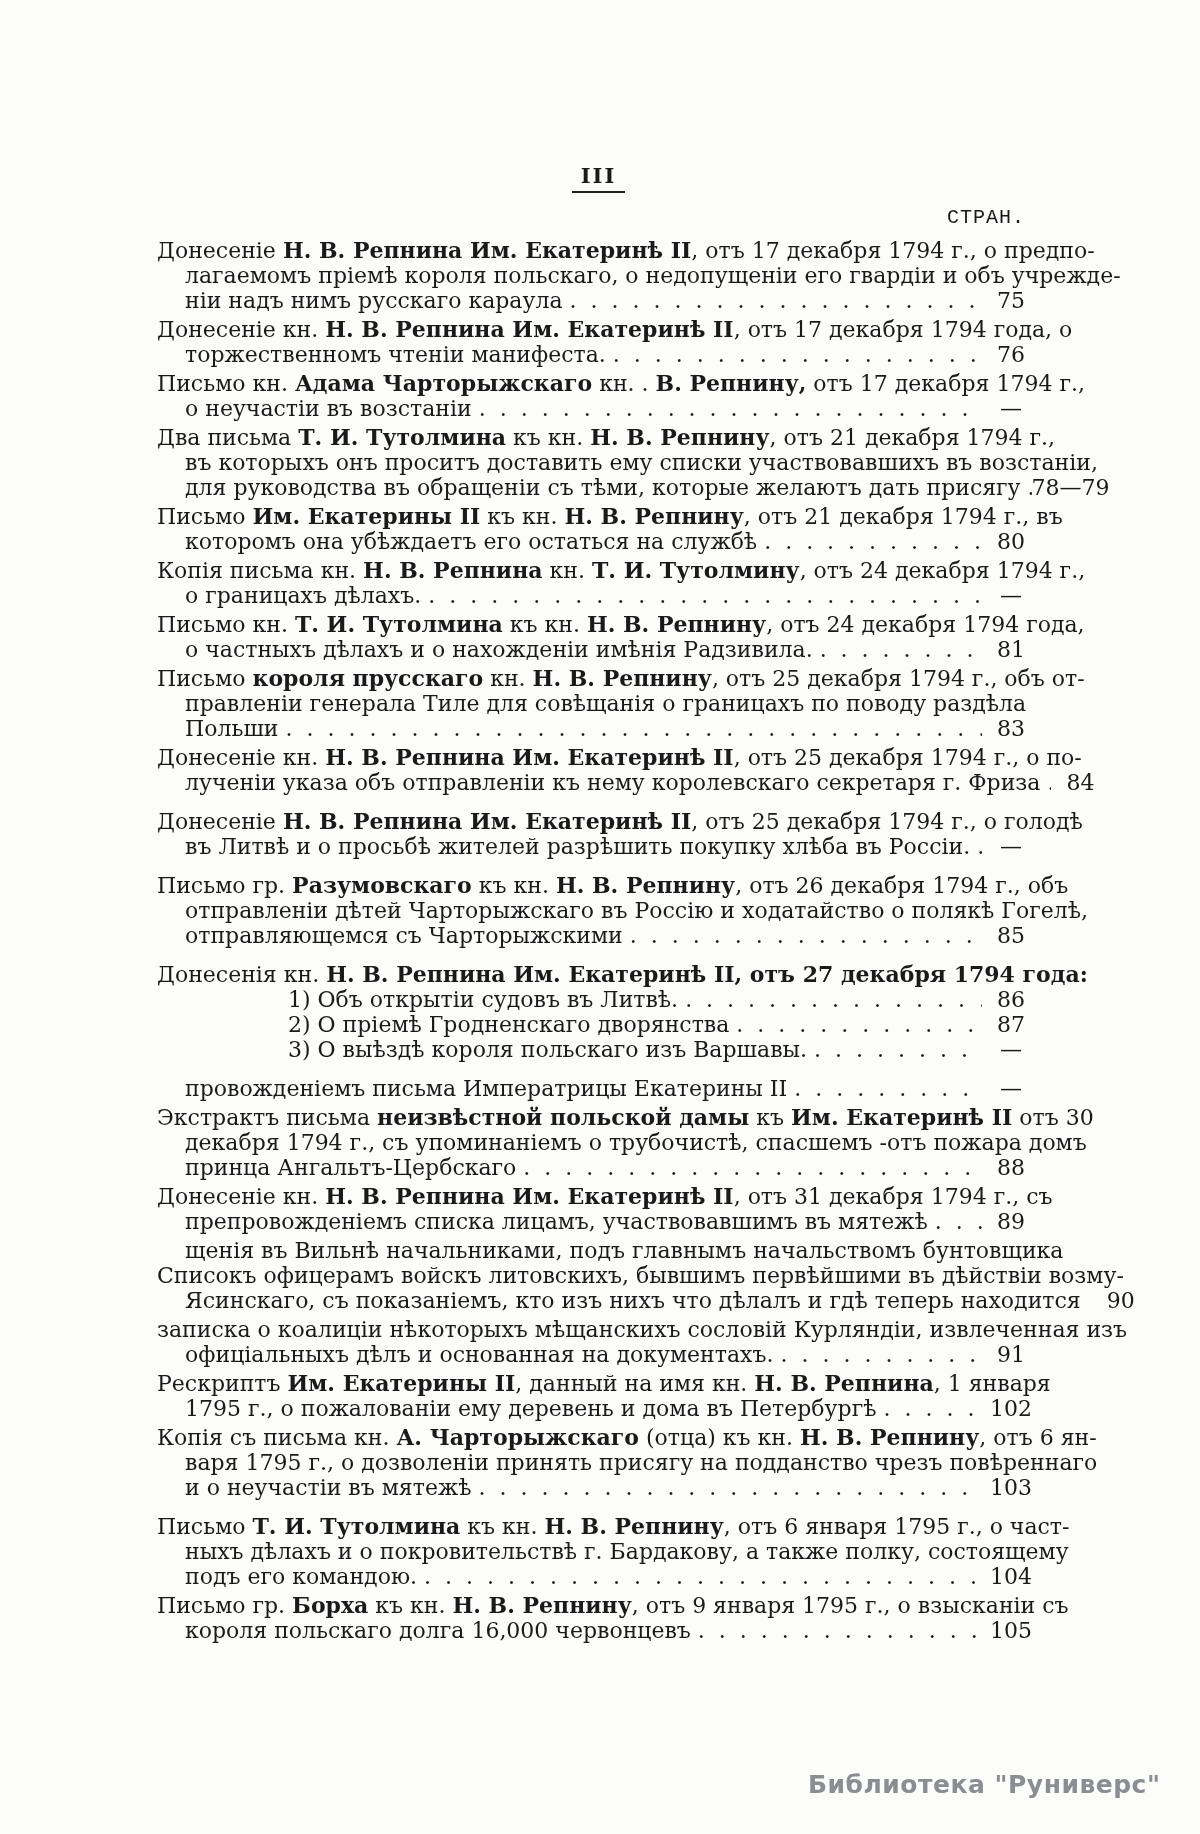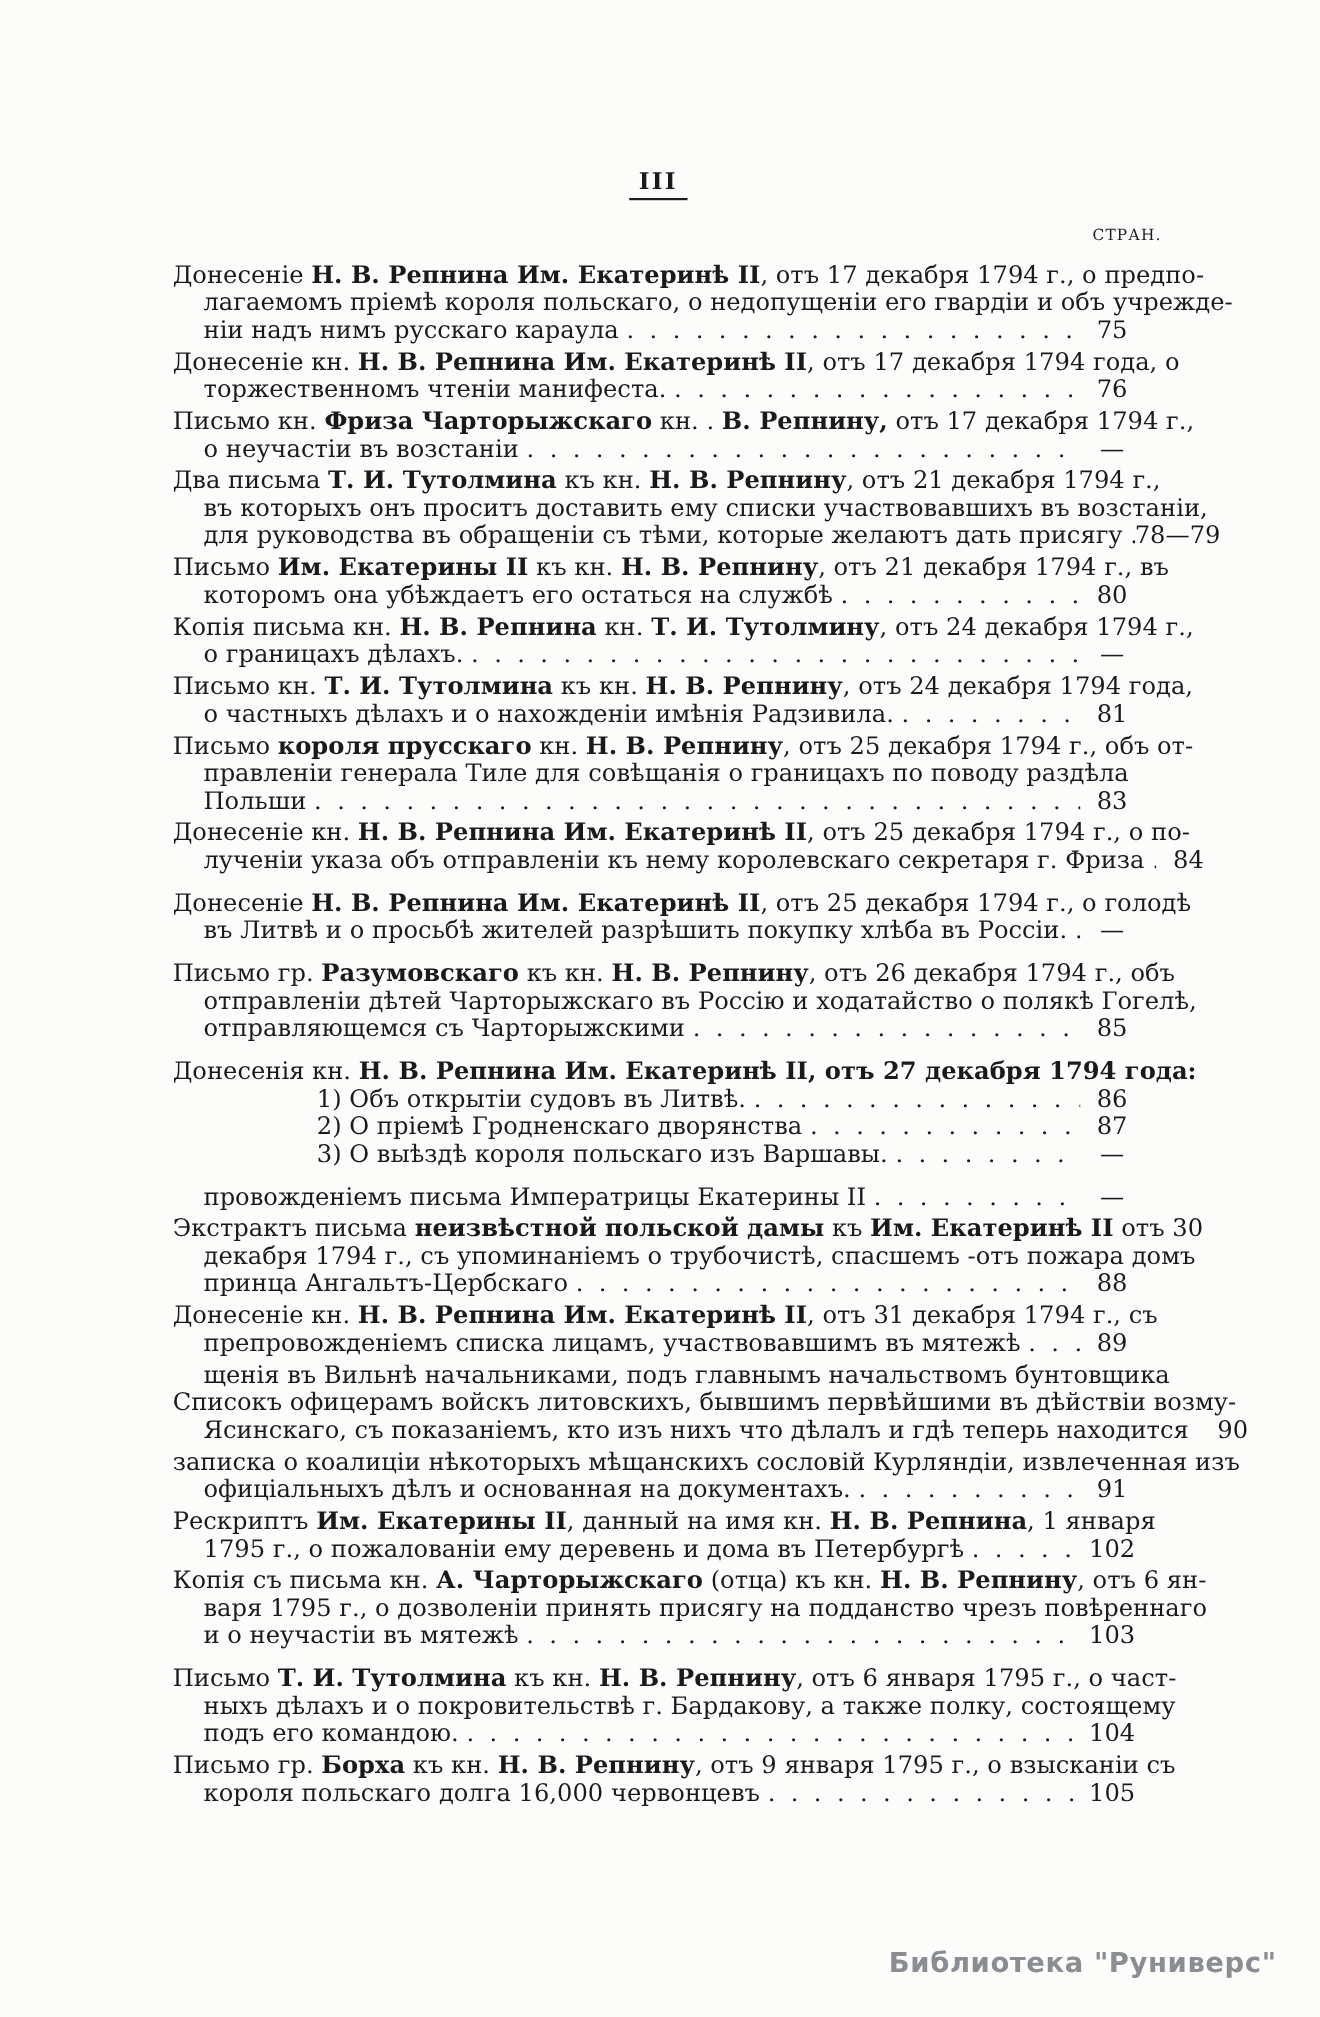--- a/index.html
+++ b/index.html
@@ -5,32 +5,32 @@
   html,body{margin:0;padding:0;}
   .sheet{
     position:relative;
     width:1200px;height:1834px;
     background:#fcfcfb;
     font-family:"DejaVu Serif","Liberation Serif",serif;
     color:#1a1a1a;
     overflow:hidden;
   }
   .folio{
-    position:absolute;top:152px;left:157px;width:883px;
+    position:absolute;top:163px;left:157px;width:883px;
     text-align:center;
   }
   .folio .roman{
     display:inline-block;
     font-size:21px;font-weight:bold;letter-spacing:2px;
     border-bottom:2px solid #1d1d1d;
     padding:0 9px 3px 9px;
   }
   .stran{
-    position:absolute;top:206px;right:144px;
-    font-size:14px;letter-spacing:1px;
+    position:absolute;top:206px;right:175px;
+    font-size:20px;letter-spacing:1px;font-family:Liberation Mono, monospace;
   }
   .toc{
     position:absolute;left:157px;top:234px;width:883px;
     font-size:22px;line-height:25px;
   }
   .entry{margin-top:4px;}
   .entry.sp{margin-top:14px;}
   .line{display:flex;align-items:baseline;}
   .txt{flex:0 0 auto;white-space:pre;}
   .in1{padding-left:28px;text-align:right;}
@@ -75,21 +75,21 @@
           <span class="txt in0"><span class="n">Донесеніе кн. </span><span class="b">Н. В. Репнина Им. Екатеринѣ II</span><span class="n">, отъ 17 декабря 1794 года, о</span></span>
         </div>
         <div class="line">
           <span class="txt in1"><span class="n">торжественномъ чтеніи манифеста.</span></span>
           <span class="leader">................................................................................</span>
           <span class="pg">76</span>
         </div>
       </div>
       <div class="entry">
         <div class="line">
-          <span class="txt in0"><span class="n">Письмо кн. </span><span class="b">Фриза Чарторыжскаго</span><span class="n"> кн. . </span><span class="b">В. Репнину,</span><span class="n"> отъ 17 декабря 1794 г.,</span></span>
+          <span class="txt in0"><span class="n">Письмо кн. </span><span class="b">Адама Чарторыжскаго</span><span class="n"> кн. . </span><span class="b">В. Репнину,</span><span class="n"> отъ 17 декабря 1794 г.,</span></span>
         </div>
         <div class="line">
           <span class="txt in1"><span class="n">о неучастіи въ возстаніи</span></span>
           <span class="leader">................................................................................</span>
           <span class="pg">—</span>
         </div>
       </div>
       <div class="entry">
         <div class="line">
           <span class="txt in0"><span class="n">Два письма </span><span class="b">Т. И. Тутолмина</span><span class="n"> къ кн. </span><span class="b">Н. В. Репнину</span><span class="n">, отъ 21 декабря 1794 г.,</span></span>

